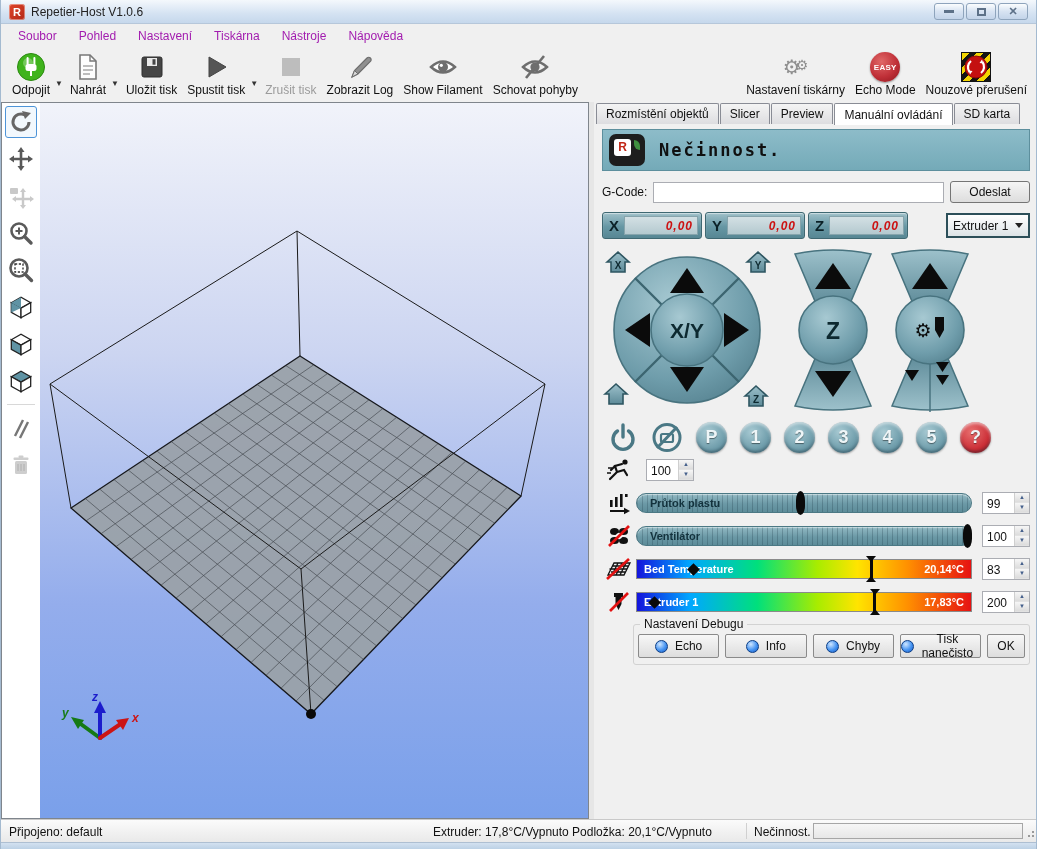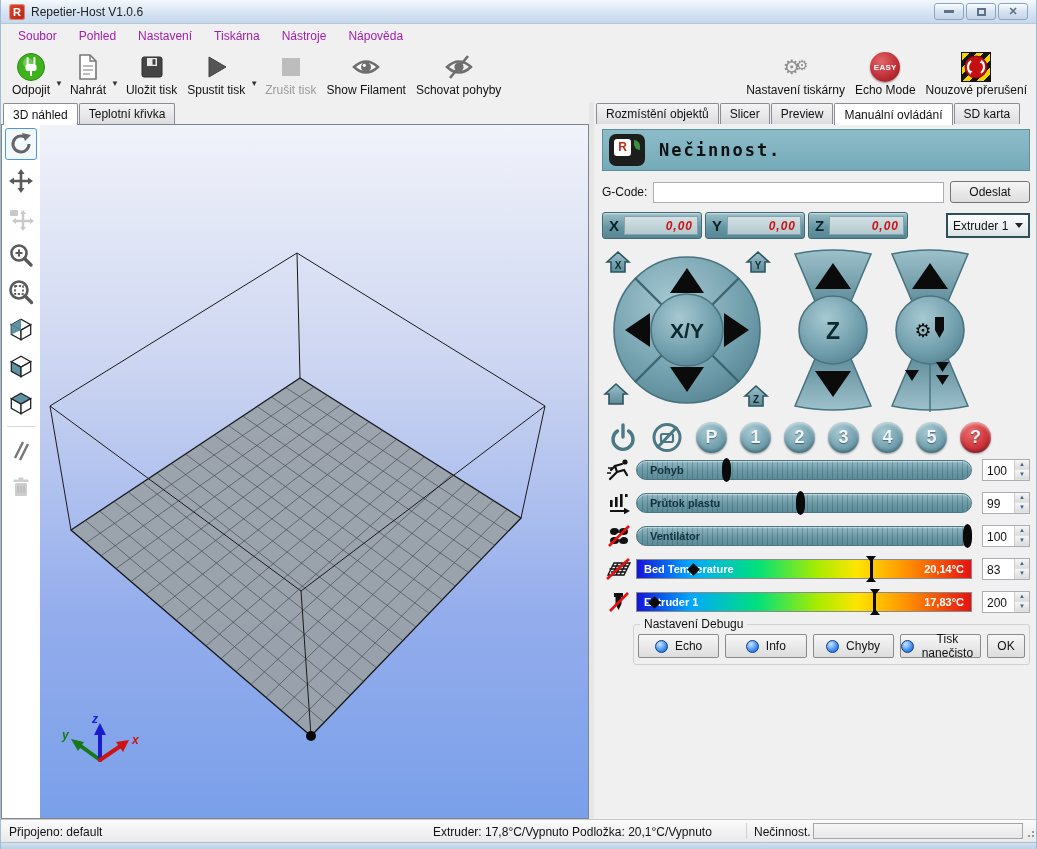--- a/index.html
+++ b/index.html
@@ -189,20 +189,29 @@
     <div class="tb-item disabled">
       <div class="tb-icon">
           <svg width="24" height="24" viewBox="0 0 24 24">
         <rect x="3" y="3" width="18" height="18" fill="#bdbdbd"></rect>
       </svg>
         </div>
       <span>Zrušit tisk</span>
     </div>
     <div class="tb-item">
       <div class="tb-icon">
+          <svg width="28" height="28" viewBox="0 0 28 28">
+        <path d="M6 24 L8.5 17.5 L21 5 a2.4 2.4 0 0 1 3.4 3.4 L11.9 20.9 Z" fill="#909090" stroke="#6d6d6d" stroke-width="1.2"></path>
+        <path d="M6 24 L8.5 17.5 L11.9 20.9 Z" fill="#d8d8d8" stroke="#6d6d6d" stroke-width="1"></path>
+      </svg>
+        </div>
+      <span>Zobrazit Log</span>
+    </div>
+    <div class="tb-item">
+      <div class="tb-icon">
           <svg width="30" height="26" viewBox="0 0 30 26">
         <path d="M3 13 Q15 2 27 13 Q15 24 3 13 Z" fill="#fff" stroke="#6e6e6e" stroke-width="2.4"></path>
         <circle cx="15" cy="13" r="5" fill="#6e6e6e"></circle>
             <circle cx="13.3" cy="11.3" r="1.6" fill="#fff"></circle>
       </svg>
         </div>
       <span>Show Filament</span>
     </div>
     <div class="tb-item">
       <div class="tb-icon">
@@ -240,24 +249,20 @@
         </svg>
       </div>
         </div>
       <span>Nouzové přerušení</span>
     </div>
   </div>
 
   <div class="content">
 
     <div class="left-panel">
-      <div class="tabs-row">
-        <div class="tab active">3D náhled</div>
-        <div class="tab">Teplotní křivka</div>
-      </div>
       <div class="left-body">
         <div class="view-tools">
           <div class="vt-btn selected">
             <svg width="26" height="26" viewBox="0 0 26 26">
               <path d="M21 13 a8 8 0 1 1 -4 -7" fill="none" stroke="#666" stroke-width="3"></path>
               <polygon points="14,2 23,4 17,10" fill="#666"></polygon>
             </svg>
           </div>
           <div class="vt-btn">
             <svg width="26" height="26" viewBox="0 0 26 26">
@@ -528,24 +533,20 @@
         </div>
 
         <div class="srow">
           <span class="s-icon">
               <svg width="26" height="24" viewBox="0 0 26 24">
             <circle cx="19" cy="4" r="2.6" fill="#111"></circle>
             <path d="M4 21 L11 14 L9 8 L16 6 M11 14 L18 12 L21 17 M9 8 L5 12" fill="none" stroke="#111" stroke-width="2.2" stroke-linecap="round"></path>
             <path d="M2 10 h4 M1 15 h4" stroke="#111" stroke-width="1.6"></path>
           </svg>
             </span>
-          <div class="s-track">
-            <span class="s-label">Pohyb</span>
-            <span class="s-handle" style="left: 27%;"></span>
-          </div>
           <div class="spinner">
             <span class="spin-val">100</span>
             <span class="spin-btns">
                 <i>▲</i>
                 <i>▼</i>
               </span>
           </div>
         </div>
 
         <div class="srow">

